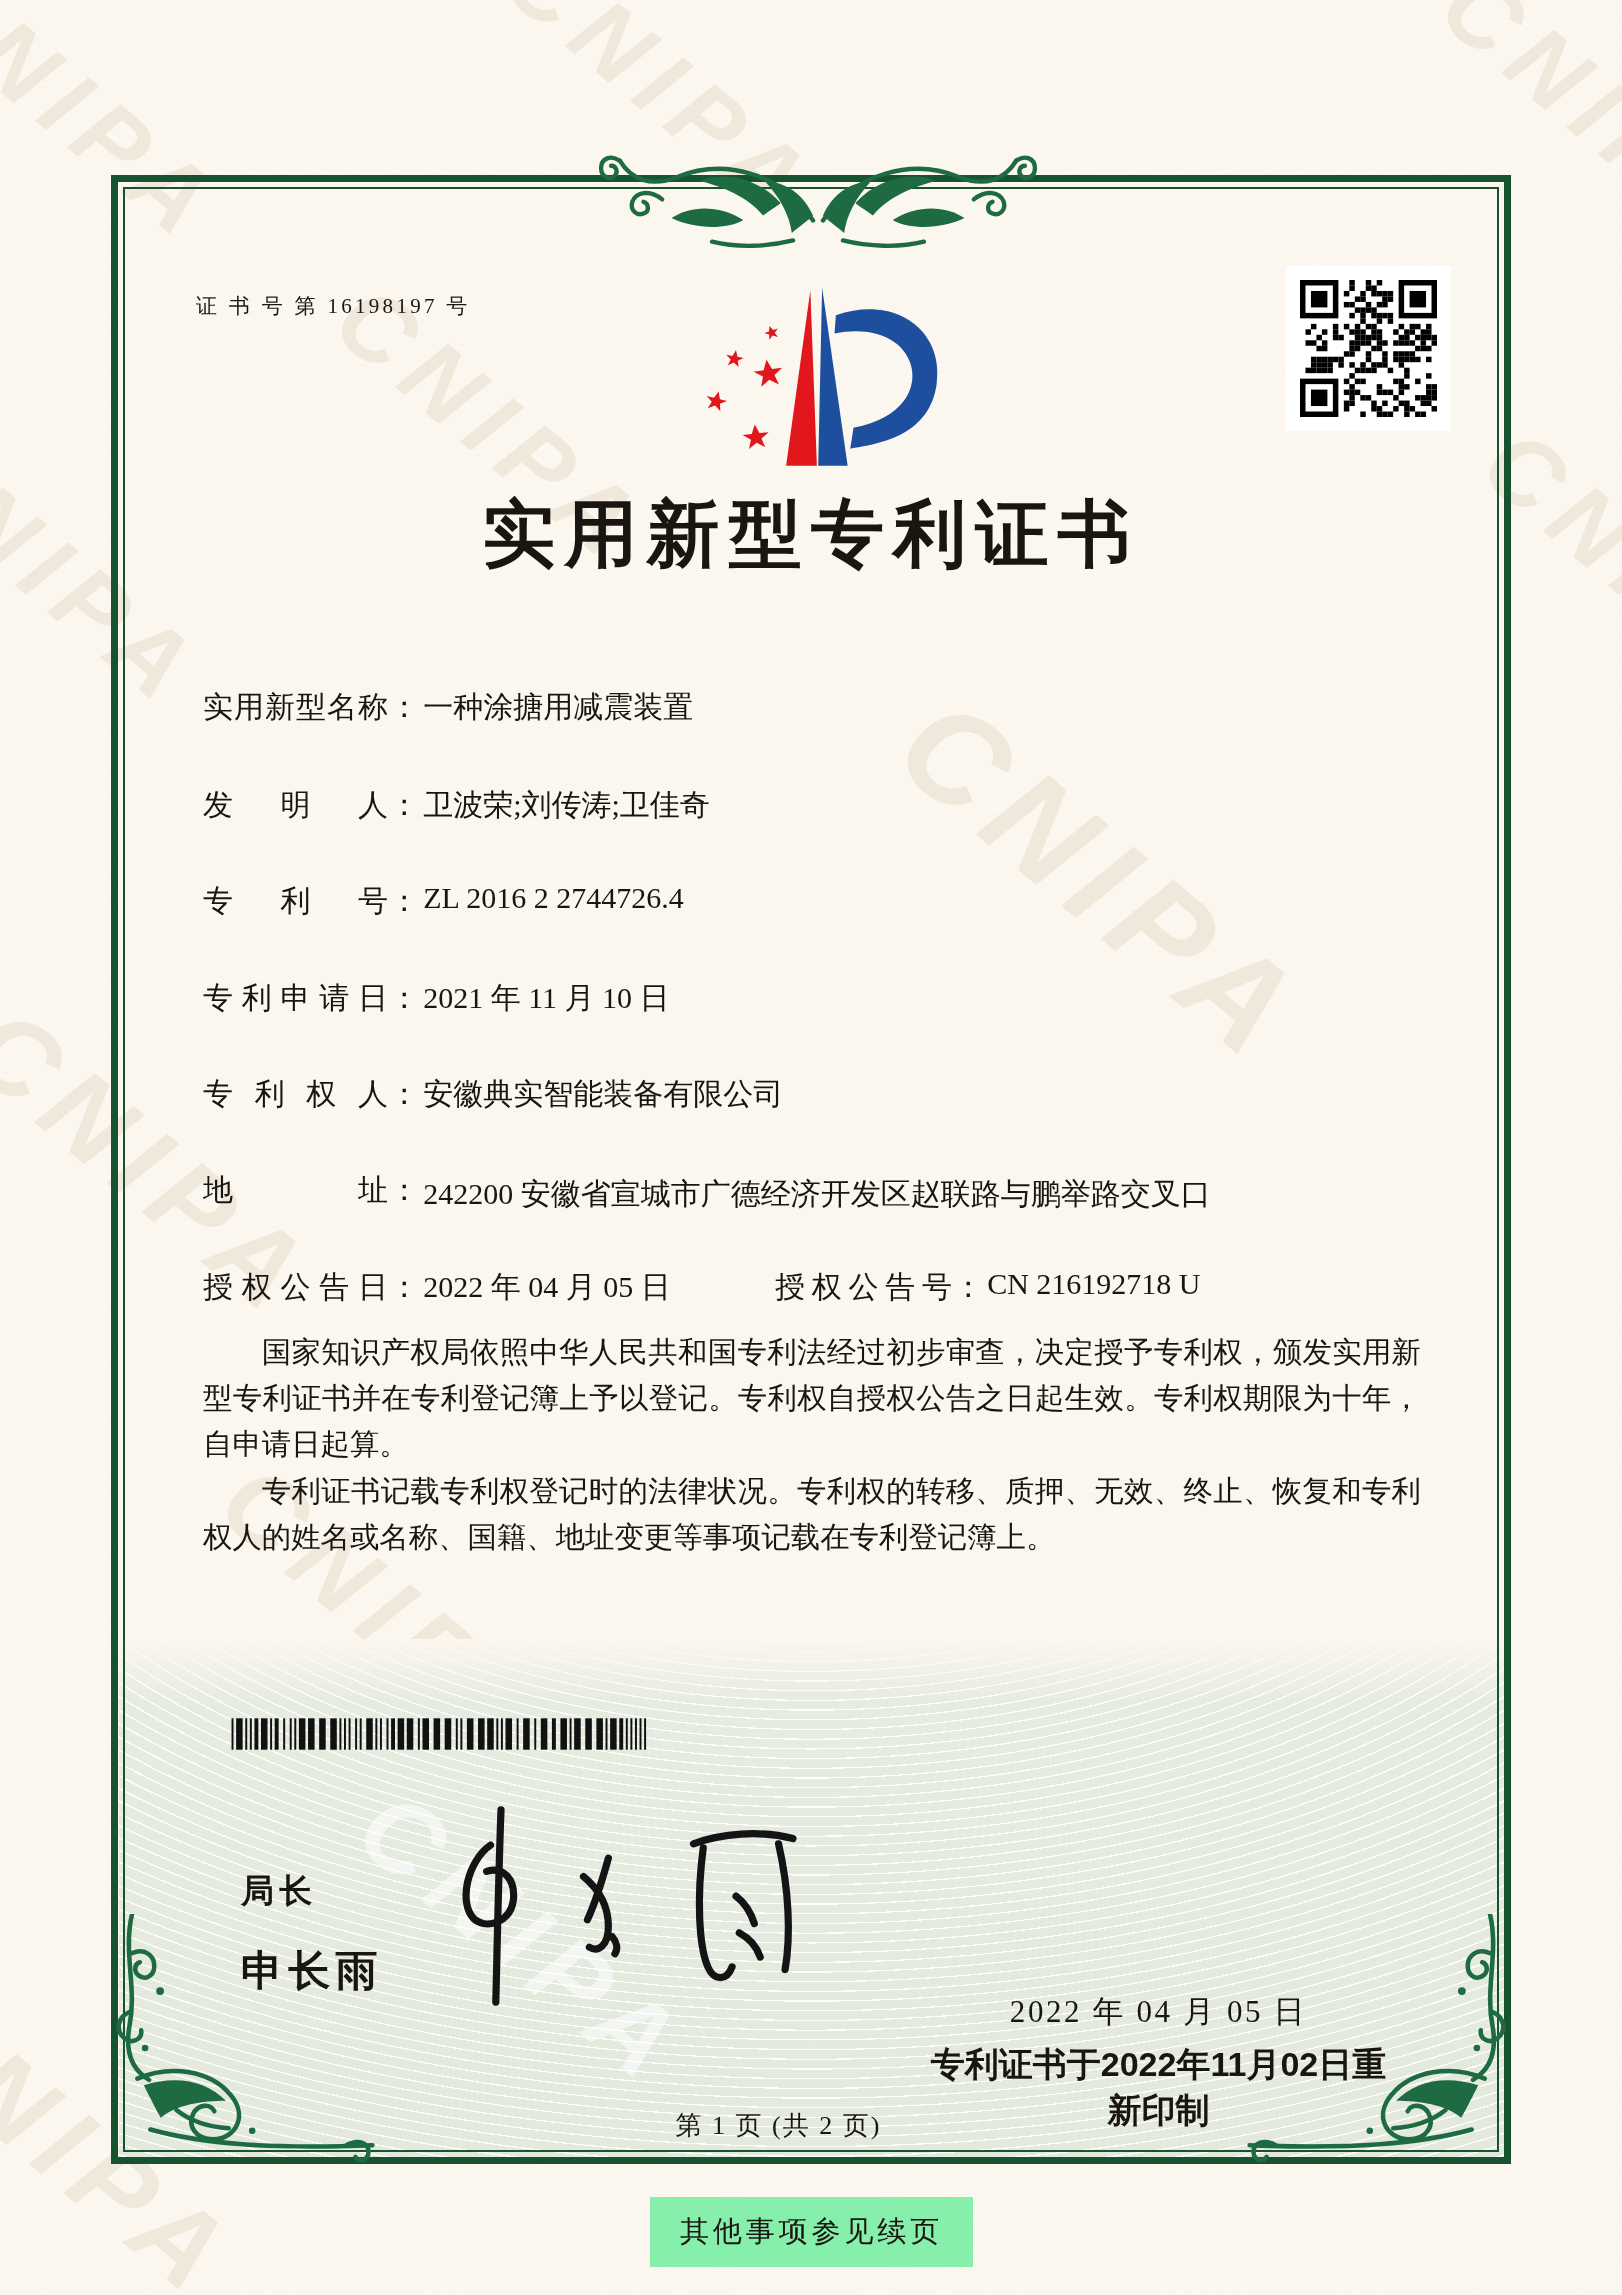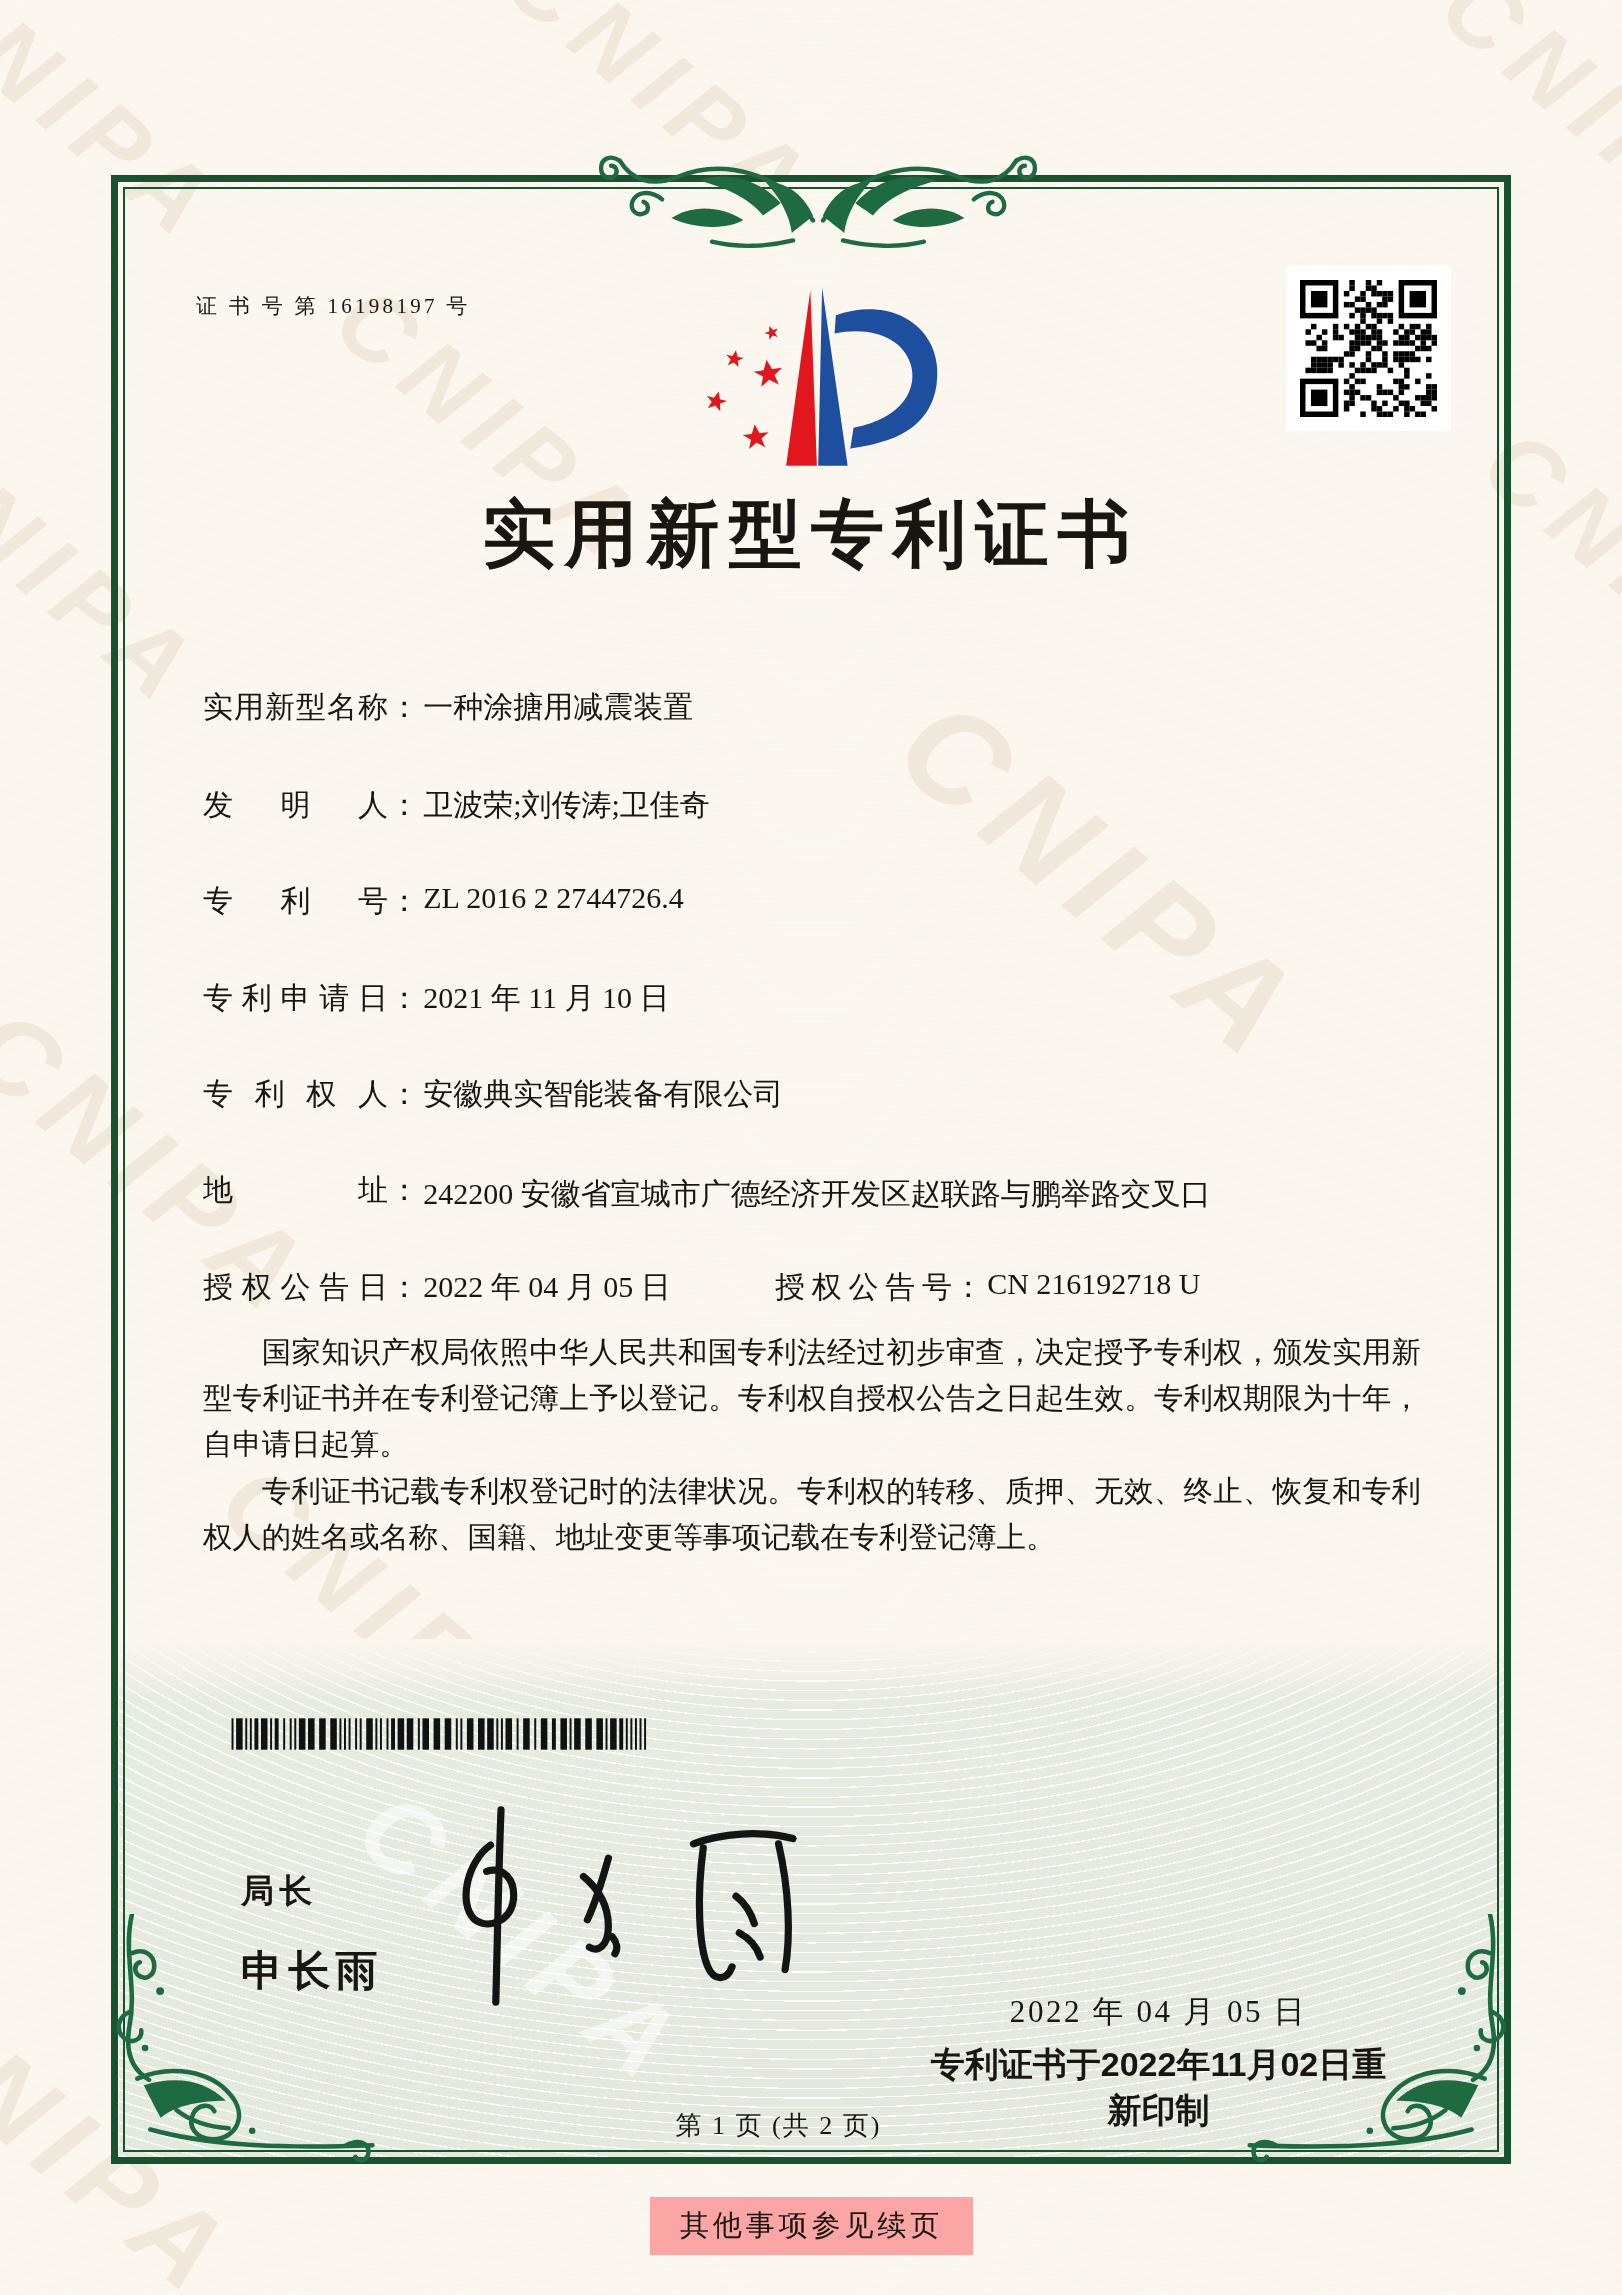--- a/index.html
+++ b/index.html
@@ -72,21 +72,21 @@
   .sig-name{left:241px;top:1943px;font-size:42px;font-weight:bold;
     font-family:"Liberation Sans","DejaVu Sans",sans-serif;letter-spacing:5.2px;}
   .sig-svg{left:412px;top:1798px;}
 
   .issue-date{left:923px;top:1991px;width:471px;text-align:center;
     font-size:31px;letter-spacing:2.6px;}
   .reprint{left:923px;top:2042px;width:471px;text-align:center;font-size:34px;
     font-weight:bold;font-family:"Liberation Sans","DejaVu Sans",sans-serif;}
   .page-info{left:98px;top:2108px;width:1361px;text-align:center;font-size:26px;letter-spacing:2px;}
   .footer-note{left:0;top:2197px;width:1623px;text-align:center;font-size:29px;letter-spacing:3.9px;}
-  .footer-note span{background:#fca5a5;padding:9px 30px;display:inline-block;}
+  .footer-note span{background:#86efac;padding:15px 30px;display:inline-block;}
 
   .qr-plate{position:absolute;left:1286px;top:266px;width:165px;height:165px;background:#fff;z-index:6;}
 </style>
 </head>
 <body>
 
 <div id="page">
 
   <div class="waves-faint"></div>
 

